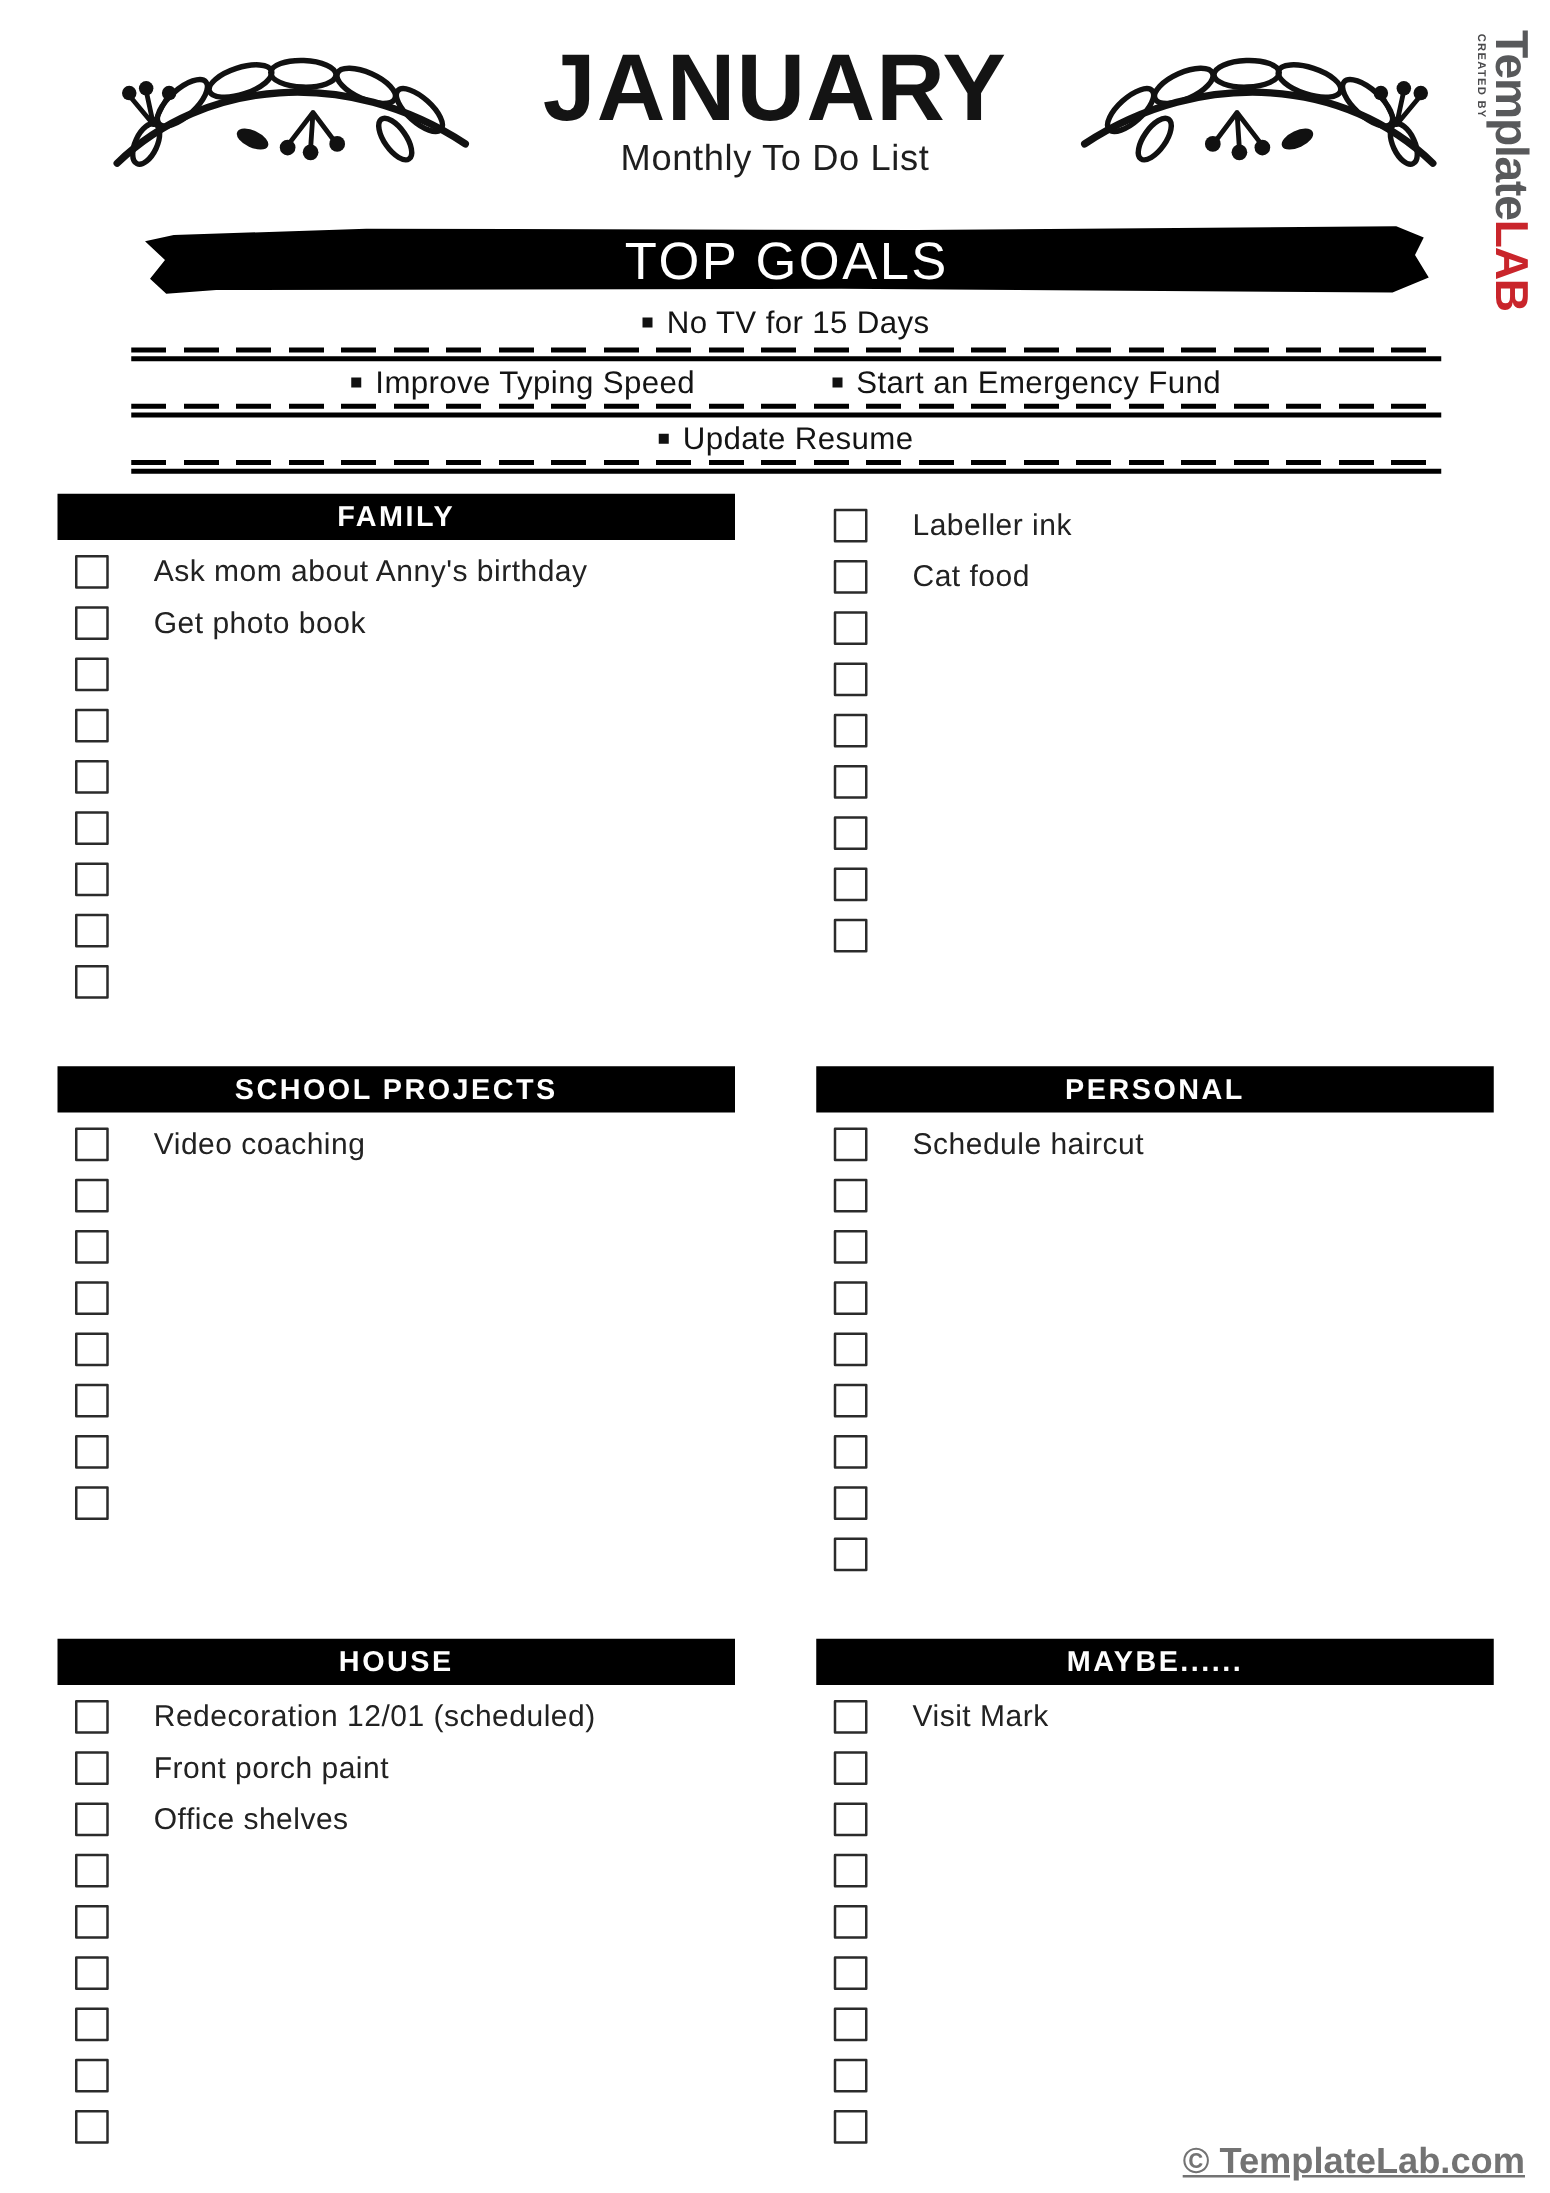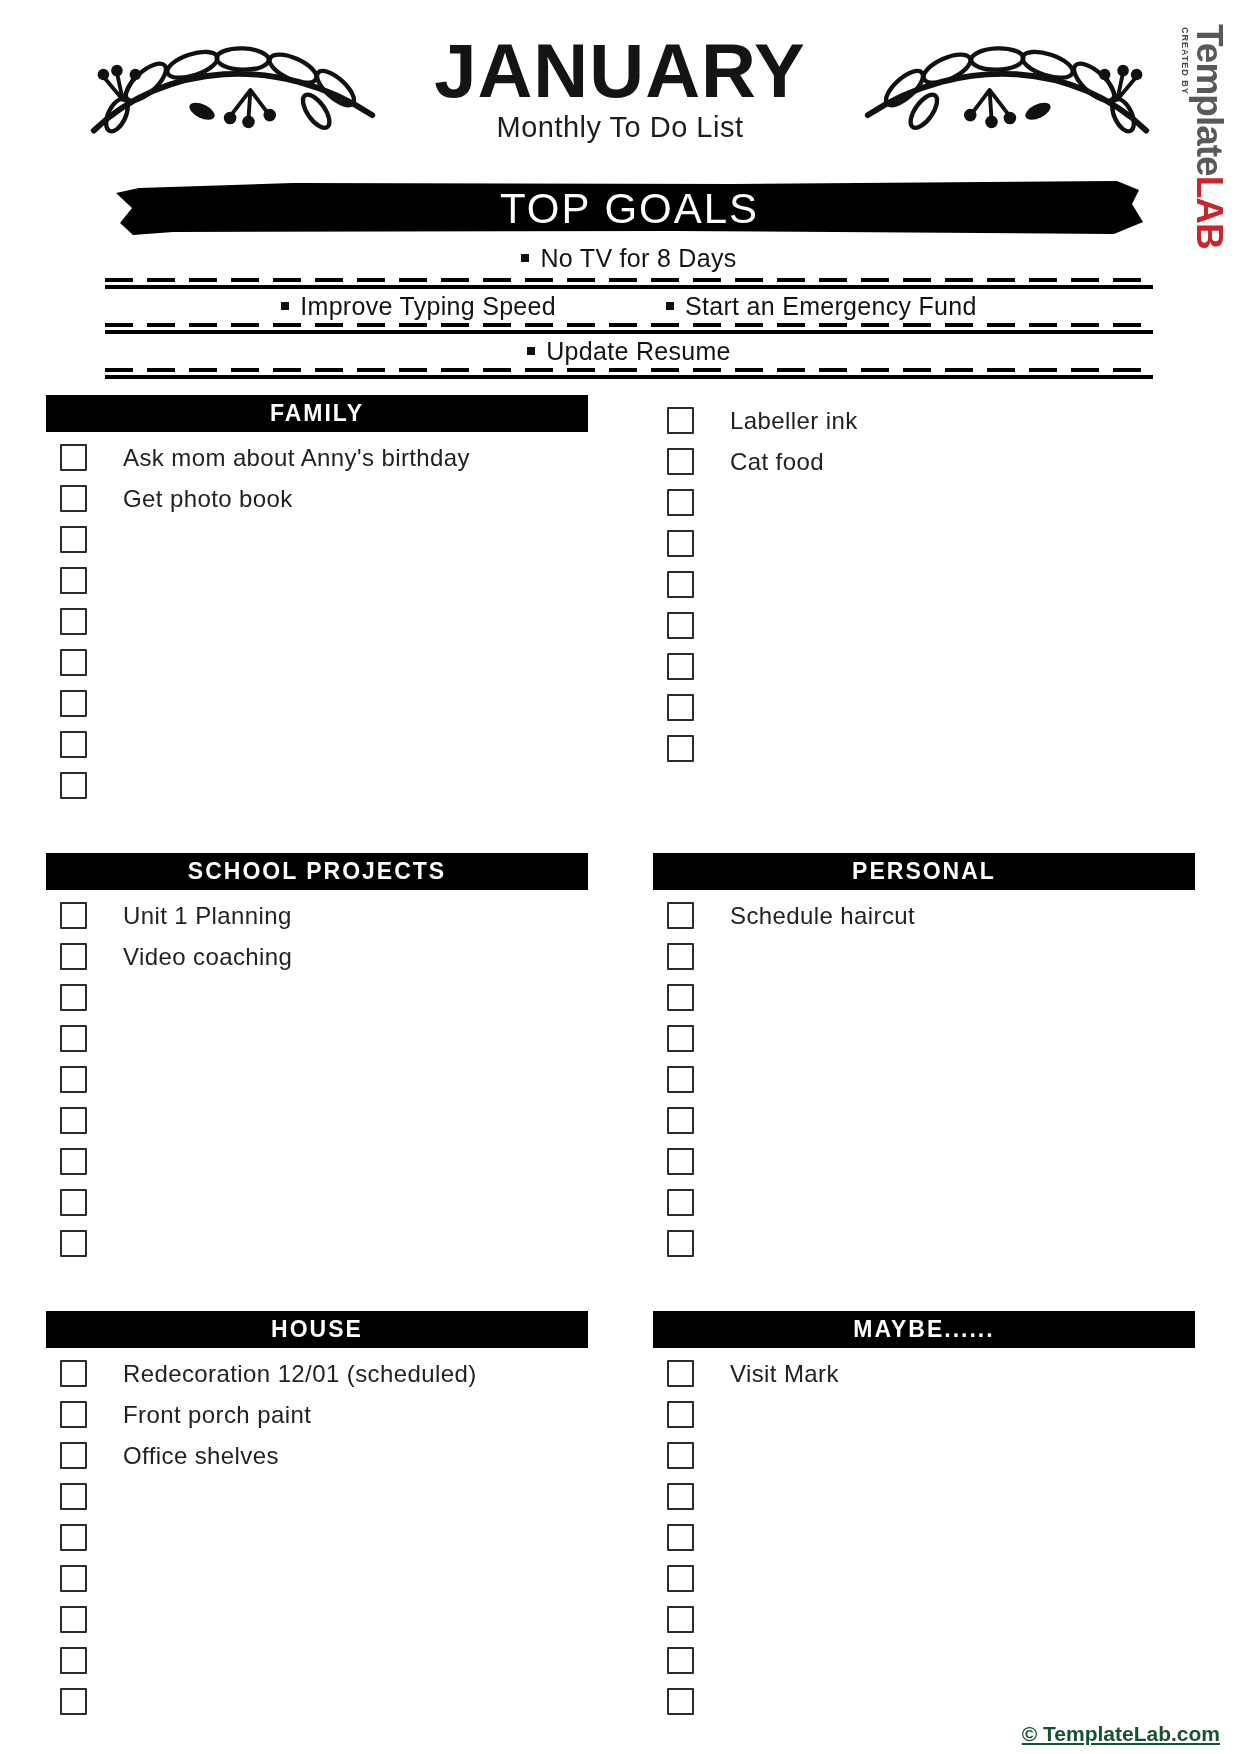--- a/index.html
+++ b/index.html
@@ -77,22 +77,22 @@
   .sec-body{padding-top:5px;}
   .todo-row{height:41px;display:flex;align-items:center;}
   .cb{
     width:23px;height:23px;border:2px solid #2b2b2b;border-radius:1px;
     margin-left:14px;flex:0 0 auto;background:#fff;cursor:pointer;
   }
   .item-label{margin-left:36px;font-size:24px;color:#222;letter-spacing:.4px;}
 
   
   .footer-link{
-    position:absolute;right:20px;bottom:8px;font-size:21px;font-weight:bold;
-    text-decoration:underline;color:#14532d;
+    position:absolute;right:20px;bottom:8px;font-size:29px;font-weight:bold;
+    text-decoration:underline;color:#737373;
   }
 </style>
 </head>
 <body>
 
 <div class="header-row">
   <svg class="branch" viewBox="0 0 300 122" aria-hidden="true">
     <g fill="none" stroke="#111" stroke-linecap="round">
       <path d="M6,104 C78,34 196,24 294,88" stroke-width="6"></path>
       <ellipse cx="60" cy="54" rx="26" ry="11" stroke-width="4.5" transform="rotate(-42 60 54)"></ellipse>
@@ -158,21 +158,21 @@
     <path fill="#000" d="M26,8 L180,3 L620,4 L1004,1 L1026,10 L1019,24 L1030,42 L1001,54 L560,51 L60,52 L20,55 L7,43 L19,28 L3,13 Z"></path>
   </svg>
   <div class="banner-text">TOP GOALS</div>
 </div>
 
 <div class="goals">
     <div class="goal-row">
     <div class="goal-line">
         <span class="goal-item">
           <span class="bullet"></span>
-          <span class="goal-text">No TV for 8 Days</span>
+          <span class="goal-text">No TV for 15 Days</span>
         </span>
       </div>
     <div class="goal-sep">
       <div class="dash"></div>
         <div class="solid"></div>
     </div>
   </div>
     <div class="goal-row">
     <div class="goal-line">
         <span class="goal-item">
@@ -287,24 +287,20 @@
   </div>
       </div>
   </div>
     <div class="section">
     <div class="sec-header">
       <span class="sec-title">SCHOOL PROJECTS</span>
     </div>
     <div class="sec-body">
         <div class="todo-row">
     <span class="cb" role="checkbox" aria-checked="false"></span>
-    <span class="item-label">Unit 1 Planning</span>
-  </div>
-        <div class="todo-row">
-    <span class="cb" role="checkbox" aria-checked="false"></span>
     <span class="item-label">Video coaching</span>
   </div>
         <div class="todo-row">
     <span class="cb" role="checkbox" aria-checked="false"></span>
     <span class="item-label"></span>
   </div>
         <div class="todo-row">
     <span class="cb" role="checkbox" aria-checked="false"></span>
     <span class="item-label"></span>
   </div>

